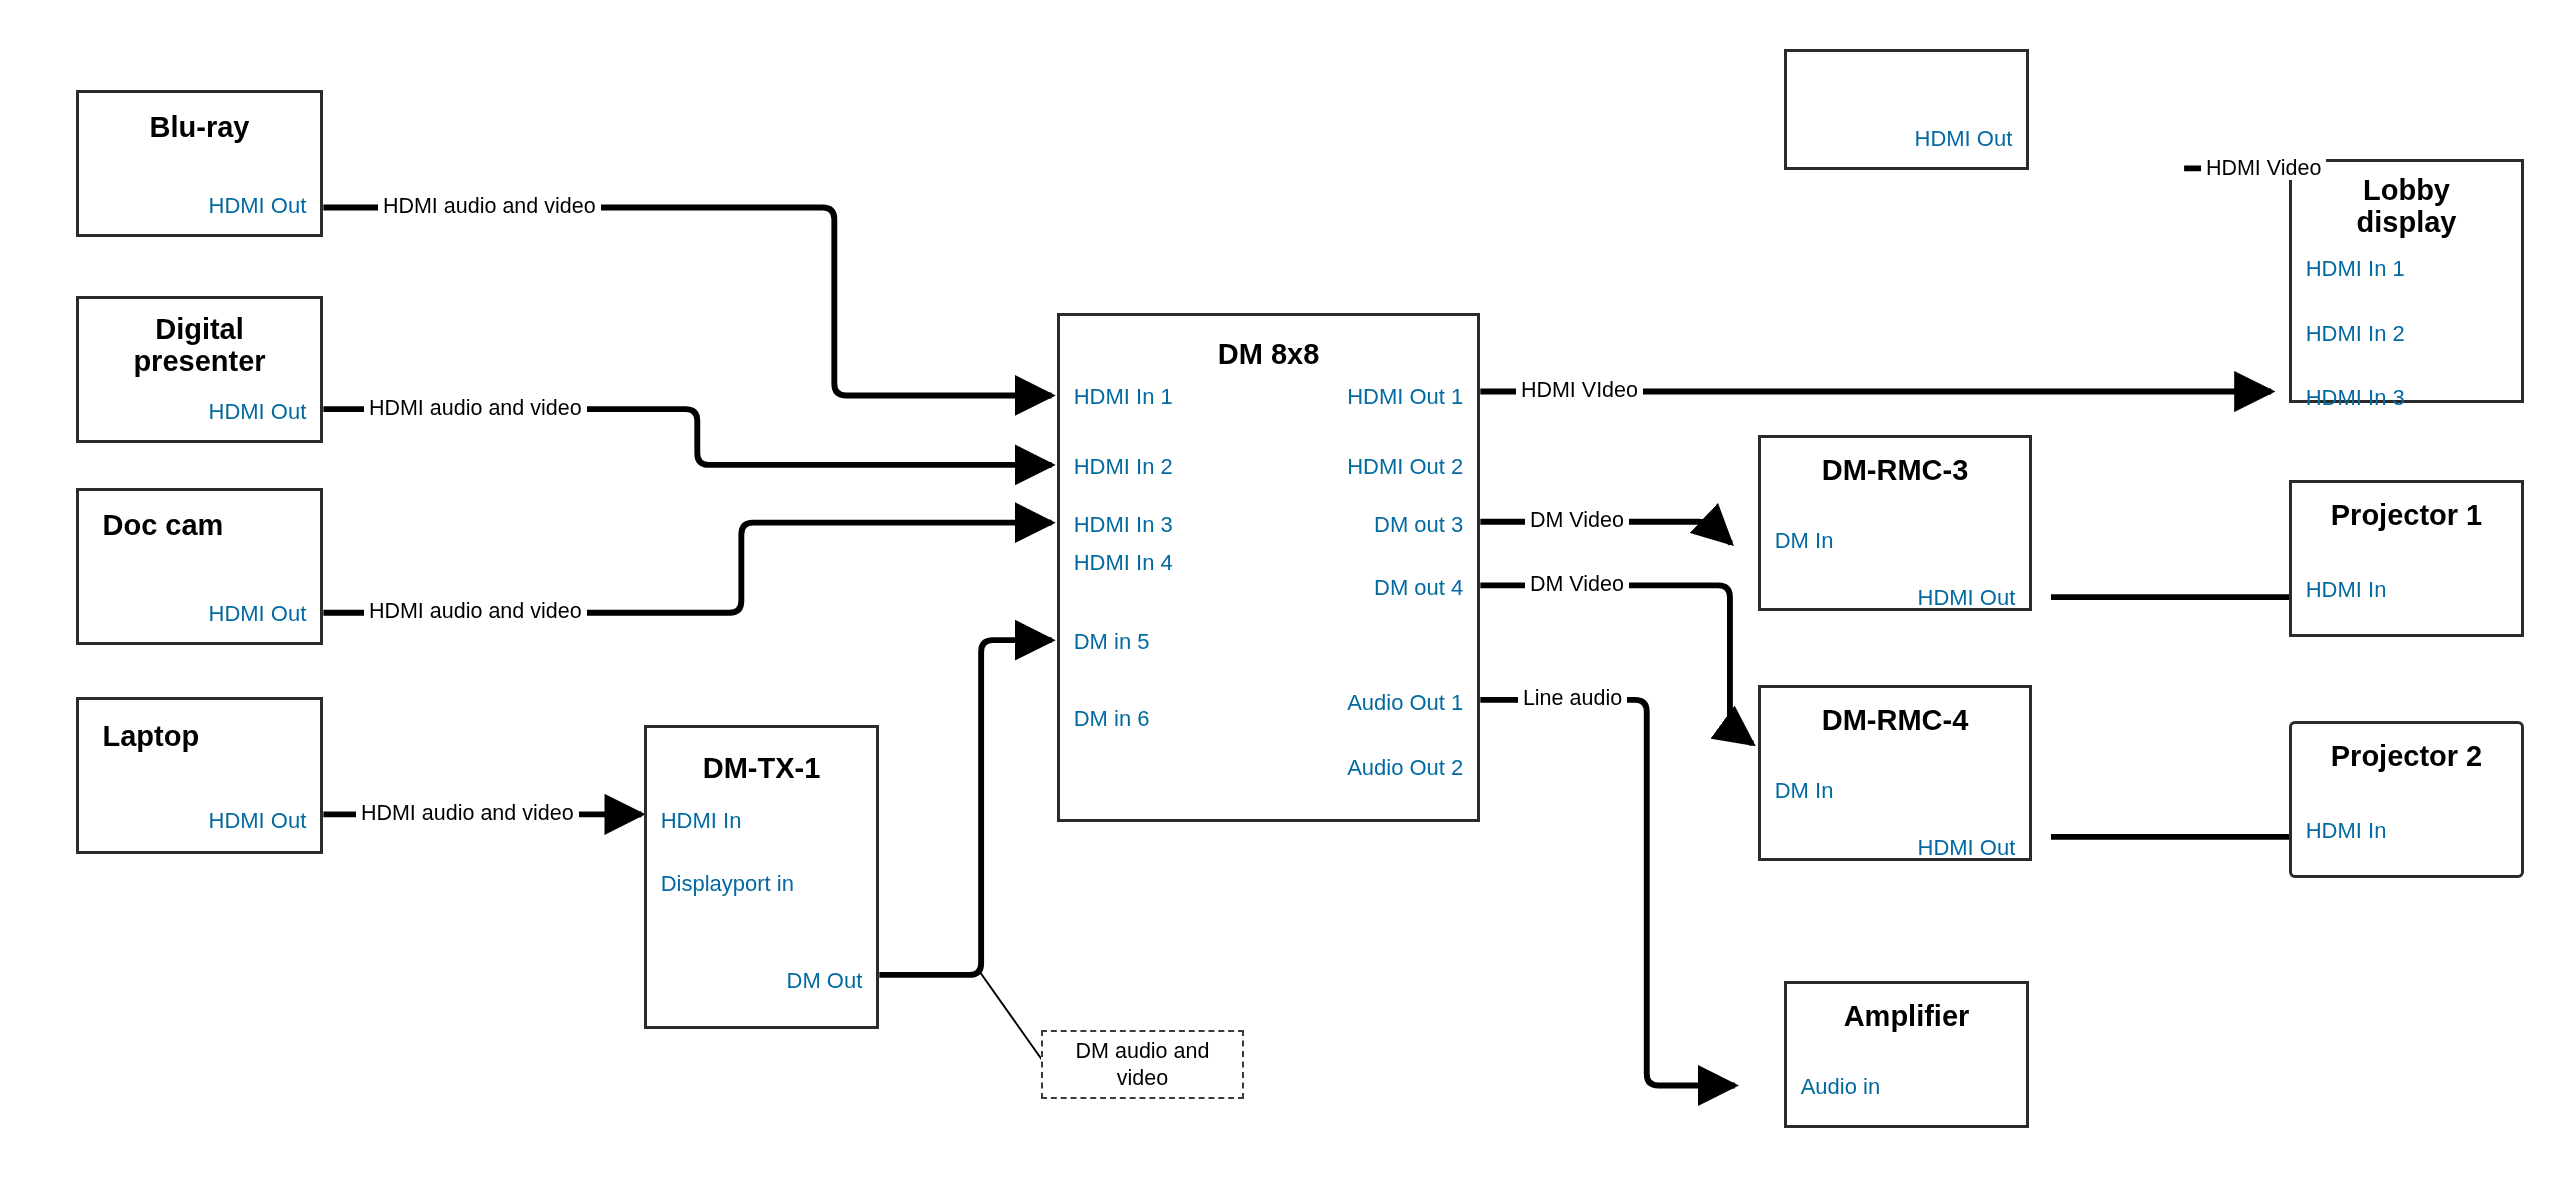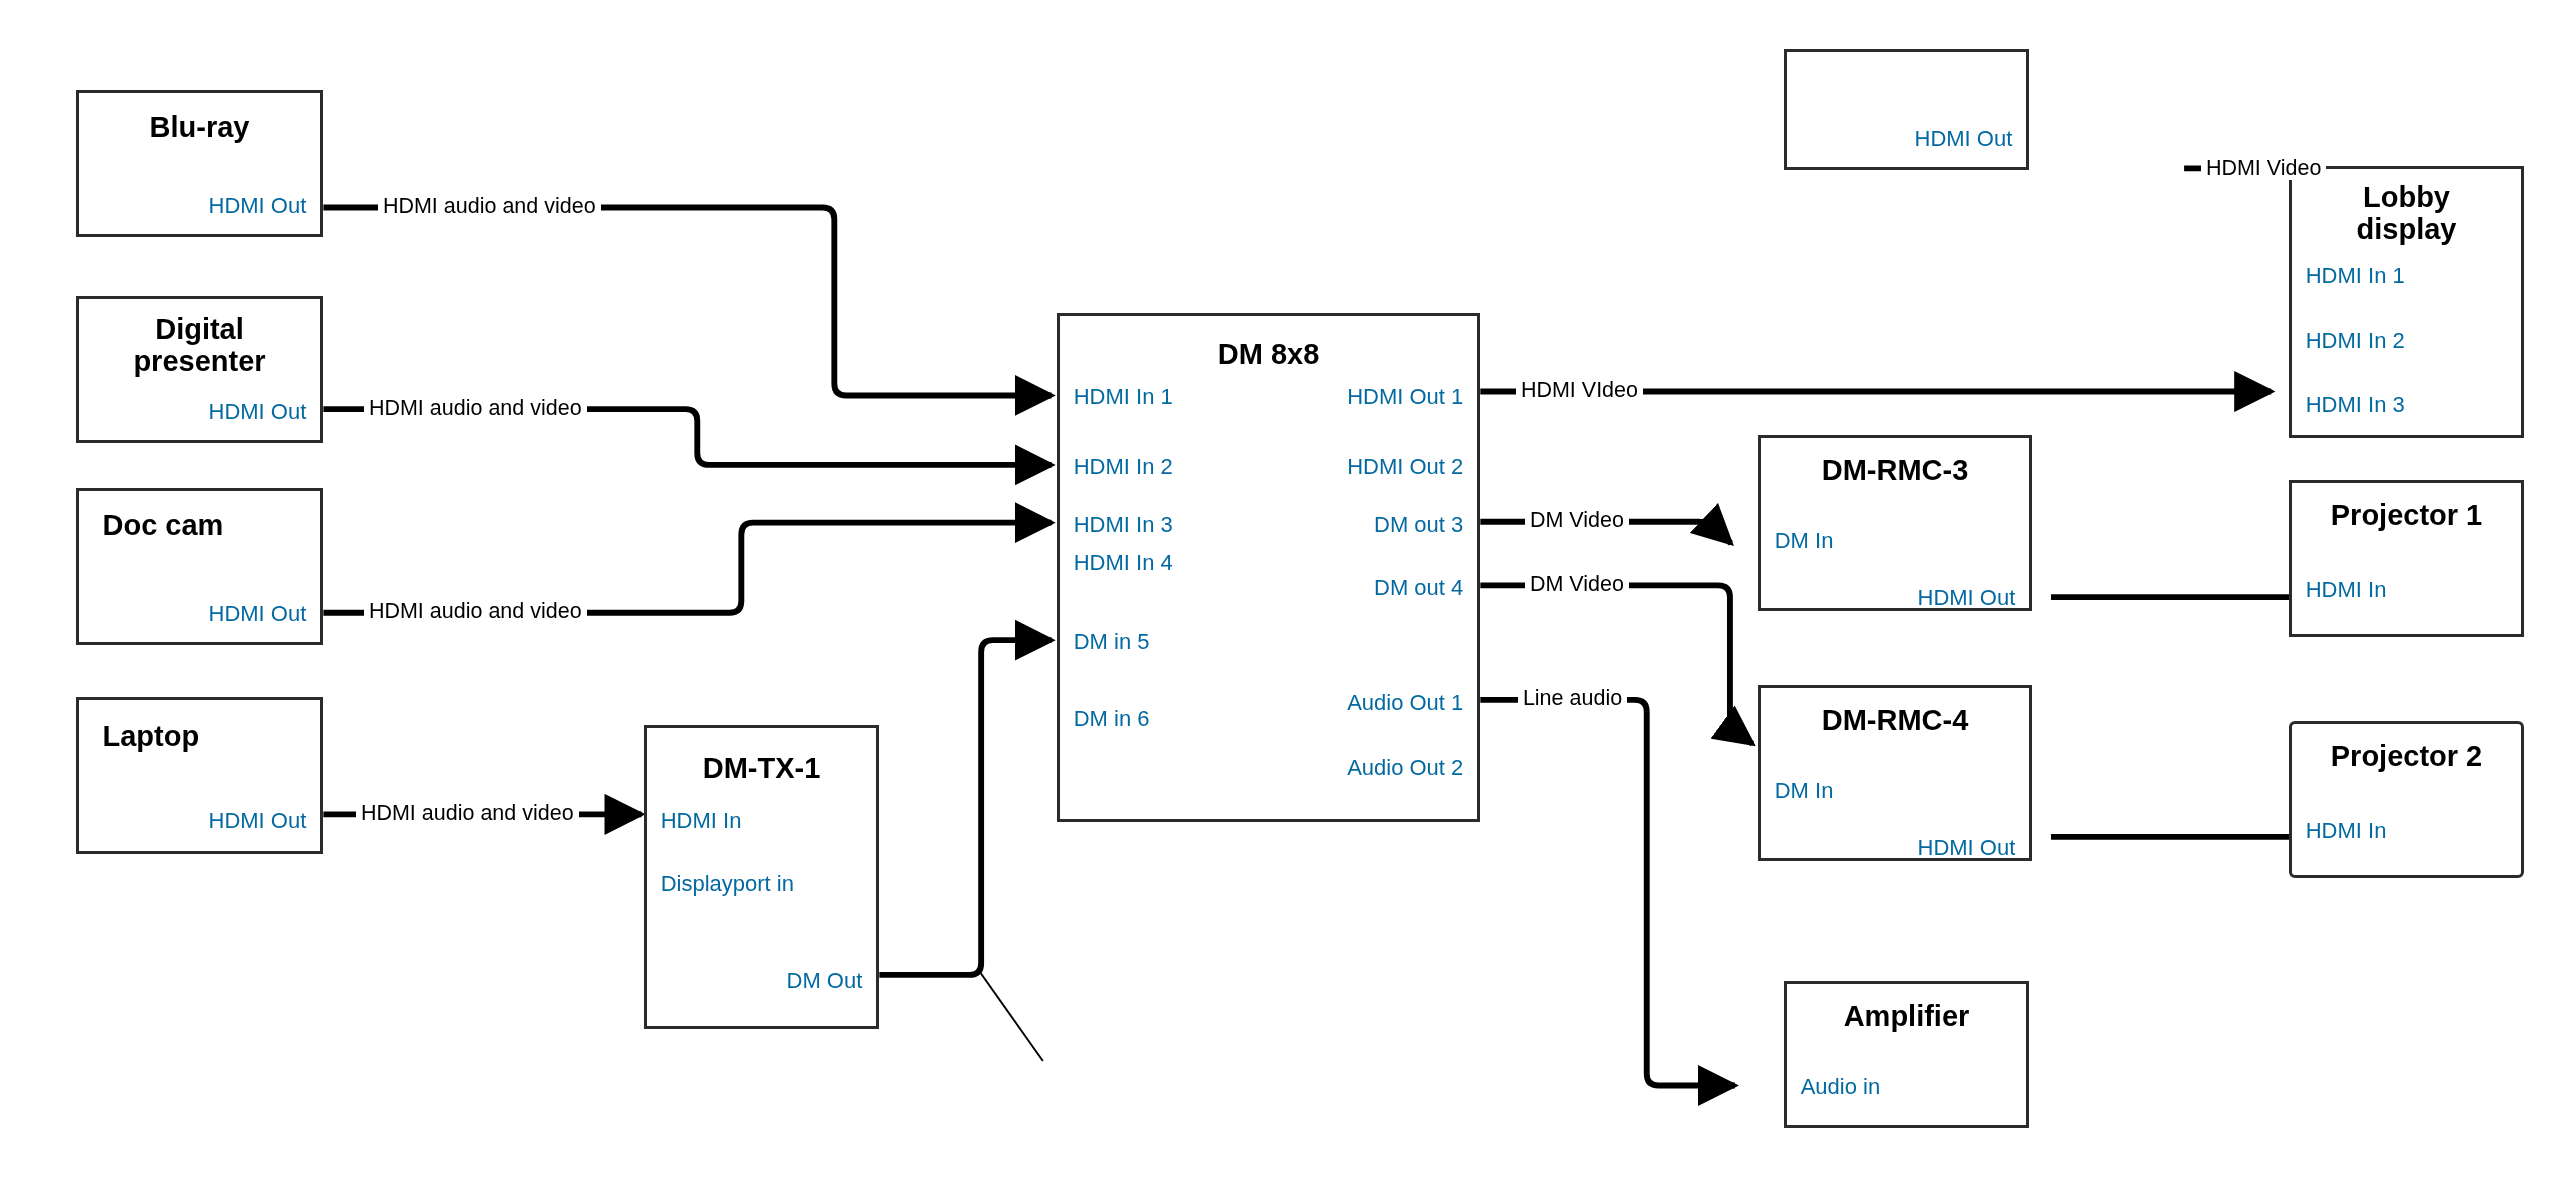--- a/index.html
+++ b/index.html
@@ -156,21 +156,21 @@
     <div class="port r" style="right:13.7px; top:198px;">DM out 3</div>
     <div class="port r" style="right:13.7px; top:261px;">DM out 4</div>
     <div class="port r" style="right:13.7px; top:376px;">Audio Out 1</div>
     <div class="port r" style="right:13.7px; top:441px;">Audio Out 2</div>
   </div>
 
   <div class="node" style="left:1784px; top:49px; width:245px; height:121px;">
     <div class="port r" style="right:13.7px; top:76px;">HDMI Out</div>
   </div>
 
-  <div class="node" style="left:2289px; top:166px; width:235px; height:272px;">
+  <div class="node" style="left:2289px; top:159px; width:235px; height:244px;">
     <div class="title" style="margin-top:11.7px;">Lobby
 display</div>
     <div class="port l" style="left:13.7px; top:96px;">HDMI In 1</div>
     <div class="port l" style="left:13.7px; top:161px;">HDMI In 2</div>
     <div class="port l" style="left:13.7px; top:225px;">HDMI In 3</div>
   </div>
 
   <div class="node" style="left:1758px; top:435px; width:274px; height:176px;">
     <div class="title" style="margin-top:15.7px;">DM-RMC-3</div>
     <div class="port l" style="left:13.7px; top:92px;">DM In</div>
@@ -191,20 +191,22 @@
   <div class="node" style="left:2289px; top:721px; width:235px; height:157px;border-radius:6px;">
     <div class="title" style="margin-top:15.7px;">Projector 2</div>
     <div class="port l" style="left:13.7px; top:96px;">HDMI In</div>
   </div>
 
   <div class="node" style="left:1784px; top:981px; width:245px; height:147px;">
     <div class="title" style="margin-top:15.7px;">Amplifier</div>
     <div class="port l" style="left:13.7px; top:92px;">Audio in</div>
   </div>
 
+  <div class="note" style="left:1041px; top:1030px; width:203px; height:69px;">DM audio and
+video</div>
 
   <div class="cable-label" style="left:378px;  top:196px;">HDMI audio and video</div>
   <div class="cable-label" style="left:364px;  top:398px;">HDMI audio and video</div>
   <div class="cable-label" style="left:364px;  top:601px;">HDMI audio and video</div>
   <div class="cable-label" style="left:356px;  top:803px;">HDMI audio and video</div>
   <div class="cable-label" style="left:1516px; top:380px;">HDMI VIdeo</div>
   <div class="cable-label" style="left:1525px; top:510px;">DM Video</div>
   <div class="cable-label" style="left:1525px; top:574px;">DM Video</div>
   <div class="cable-label" style="left:1518px; top:688px;">Line audio</div>
   <div class="cable-label" style="left:2201px; top:158px;">HDMI Video</div>

